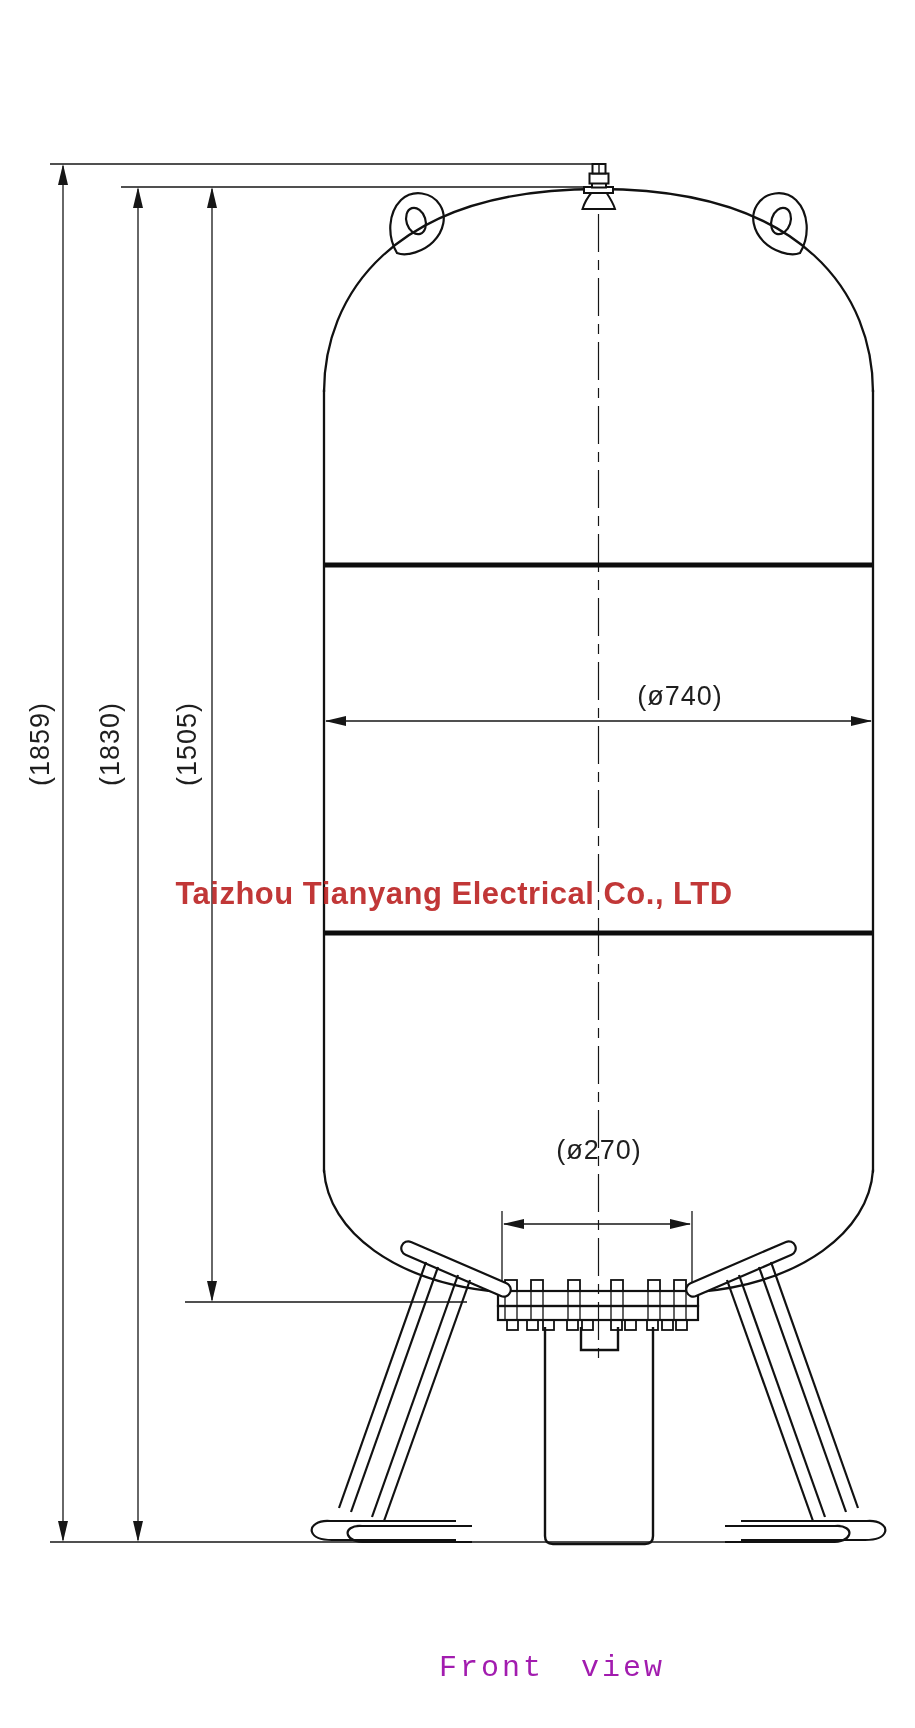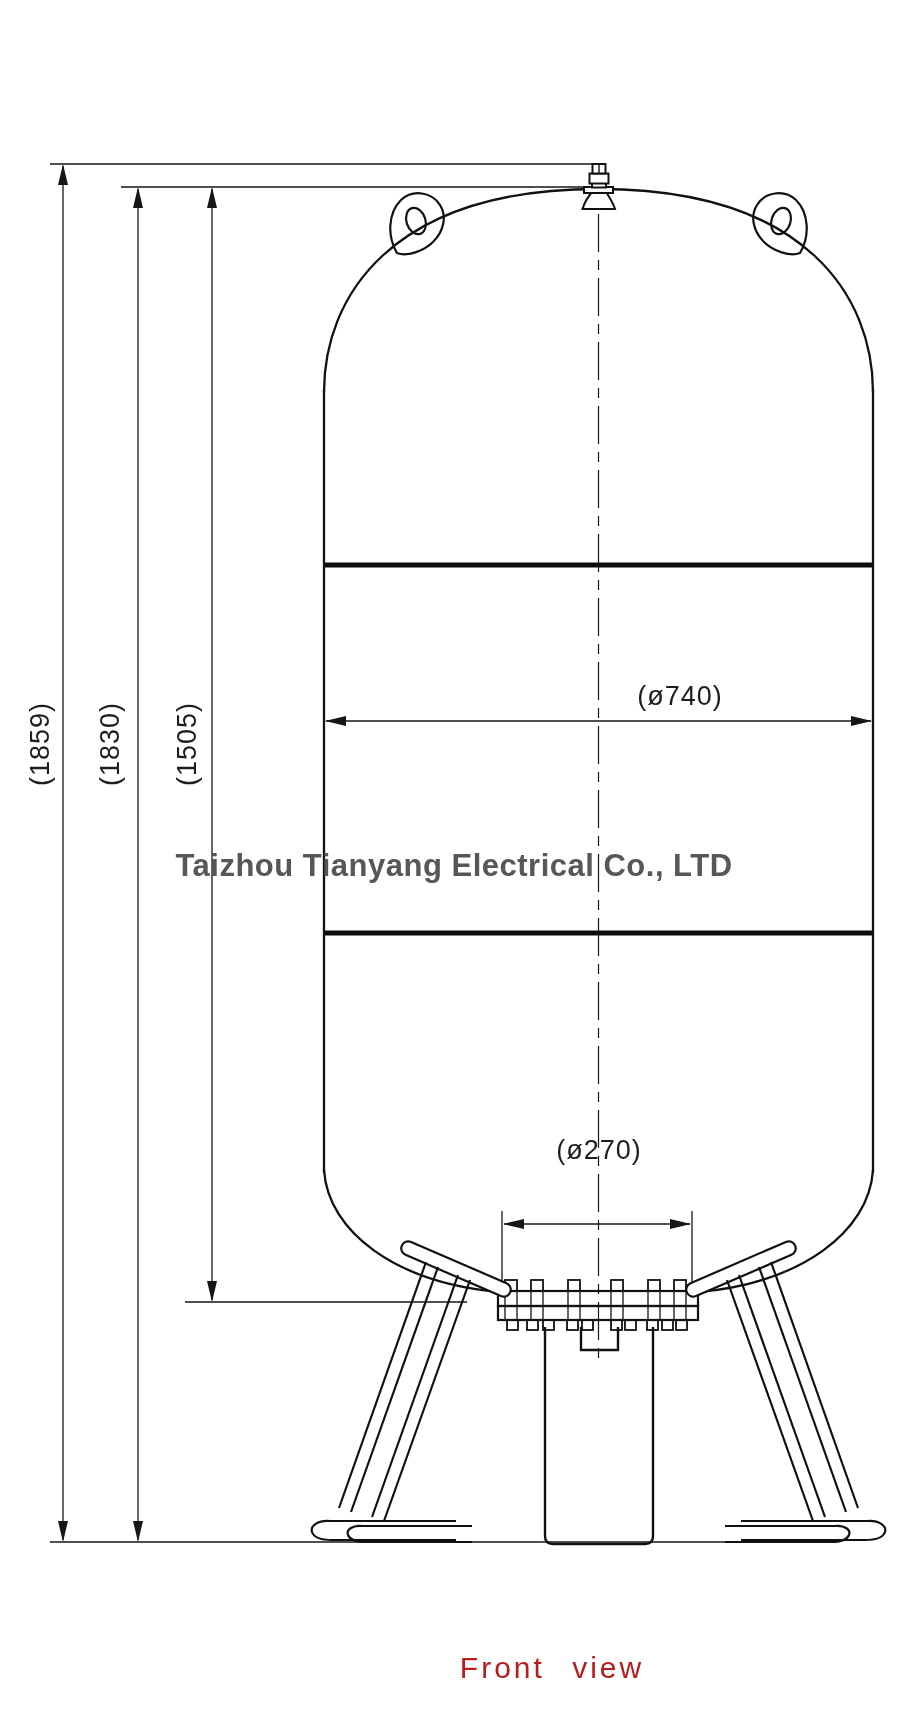--- a/index.html
+++ b/index.html
@@ -19,39 +19,40 @@
     color:#1e1e1e;
     white-space:nowrap;
     transform:translate(-50%,-50%);
     letter-spacing:1px;
   }
   .dim-label.rot{
     transform:translate(-50%,-50%) rotate(-90deg);
   }
   #watermark{
     position:absolute;
-    left:454px;top:866px;
+    left:454px;top:894px;
     transform:translate(-50%,-50%);
     font-size:31px;
     font-weight:700;
-    color:#404040;
+    color:#b91c1c;
     white-space:nowrap;
     letter-spacing:0.5px;
     opacity:0.88;
   }
   #view-label{
     position:absolute;
     left:552px;top:1668px;
     transform:translate(-50%,-50%);
     font-size:30px;
     font-weight:400;
-    color:#b91c1c;
+    color:#a21caf;
     white-space:nowrap;
     letter-spacing:3px;
     word-spacing:16px;
+    font-family:Liberation Mono, monospace;
   }
 </style>
 </head>
 <body>
 
 <div id="stage">
 
   <svg id="drawing" width="915" height="1728" viewBox="0 0 915 1728">
 
     <g stroke="#161616" stroke-width="1.3" fill="none">

